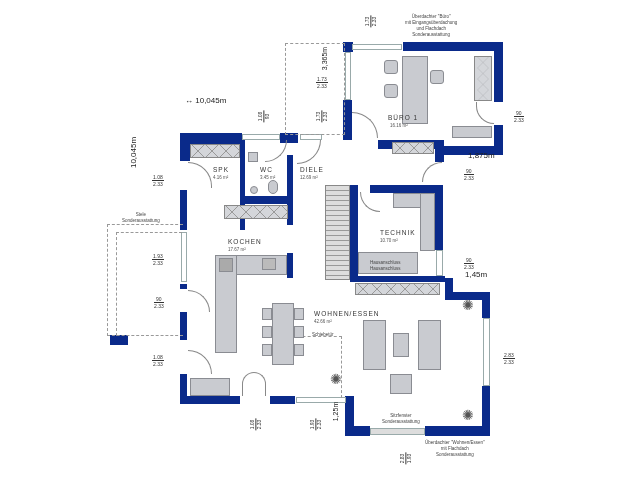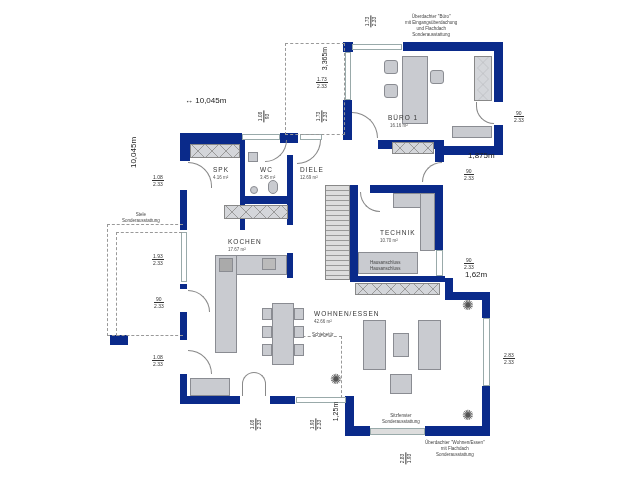--- a/index.html
+++ b/index.html
@@ -172,21 +172,21 @@
 <div class="note" style="left:370px;top:260px;">
   <div>Hausanschluss</div>
   <div>Hausanschluss</div>
 </div>
 <div class="note" style="left:312px;top:332px;">Schiebetür</div>
 
 <div class="dim" style="left:185px;top:96px;">↔ <span>10,045m</span></div>
 <div class="dim rot" style="left:118px;top:148px;"><span>10,045m</span></div>
 <div class="dim rot" style="left:313px;top:55px;font-size:7px;"><span>3,365m</span></div>
 <div class="dim" style="left:468px;top:151px;"><span>1,875m</span></div>
-<div class="dim" style="left:465px;top:270px;"><span>1,62m</span></div>
+<div class="dim" style="left:465px;top:270px;"><span>1,45m</span></div>
 <div class="dim rot" style="left:326px;top:408px;font-size:7px;"><span>1,25m</span></div>
 
 <div class="frac rot" style="left:365px;top:15px;">
     <div class="t">1.73</div>
     <div>2.33</div>
   </div>
 <div class="frac" style="left:316px;top:76px;">
     <div class="t">1.73</div>
     <div>2.33</div>
   </div>

